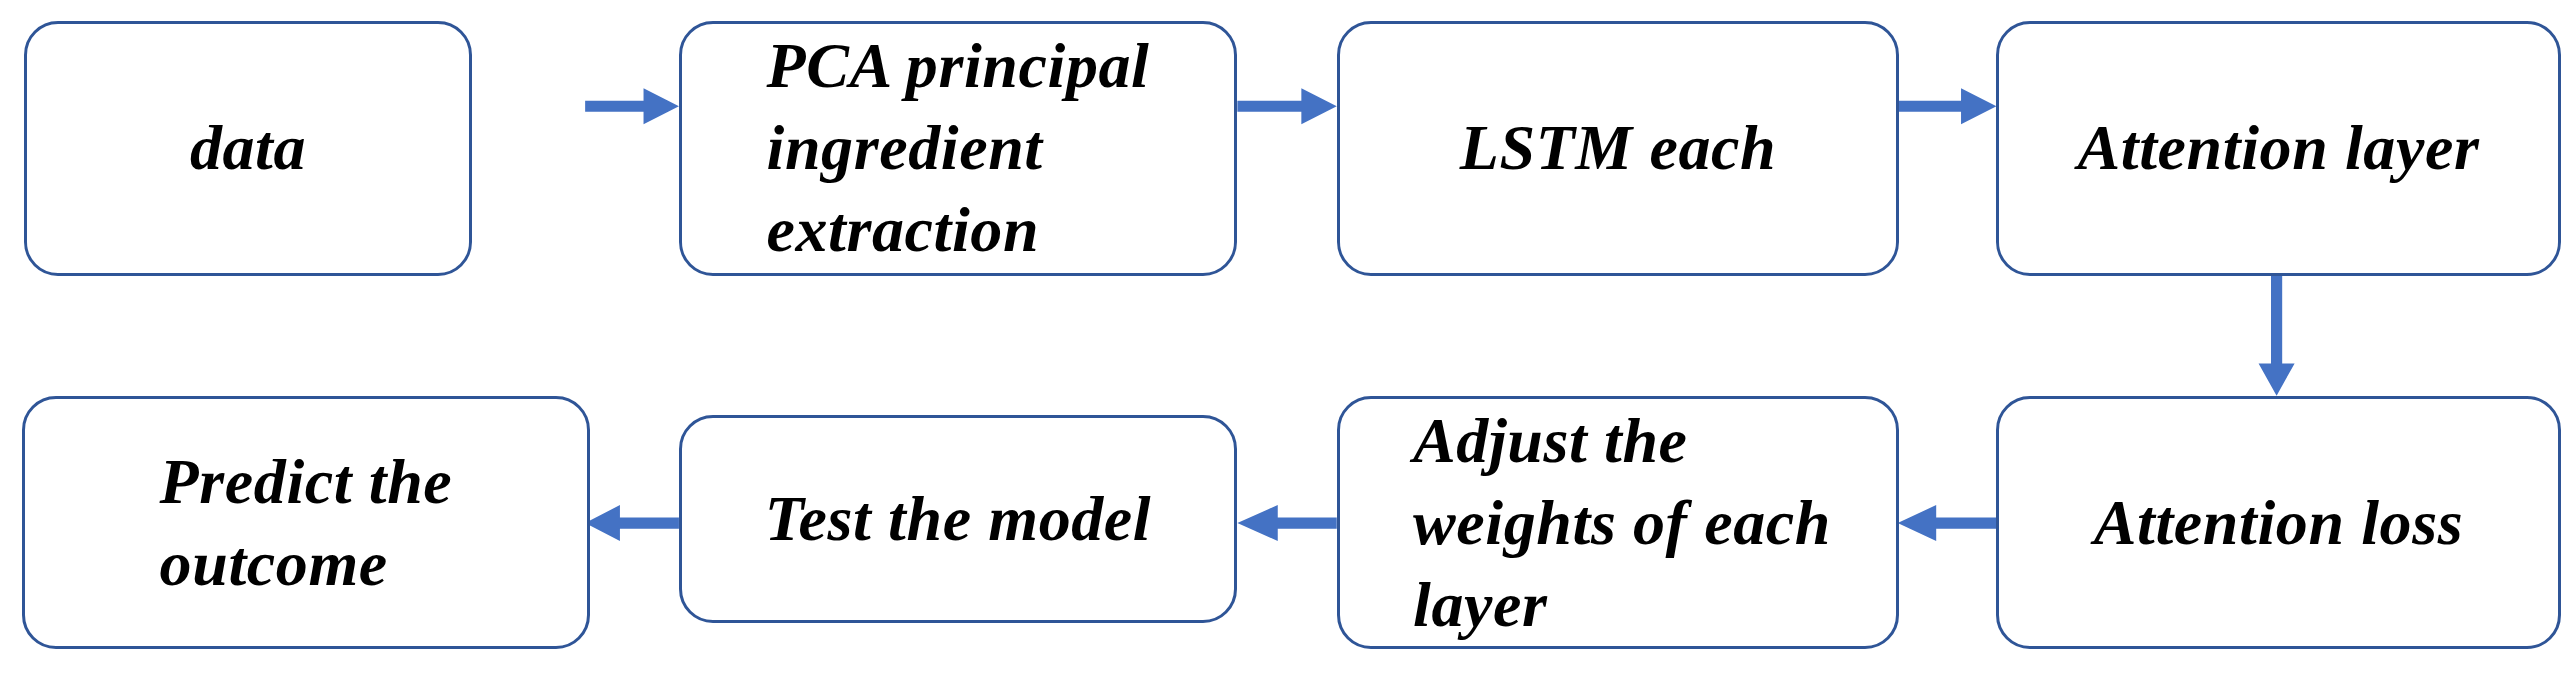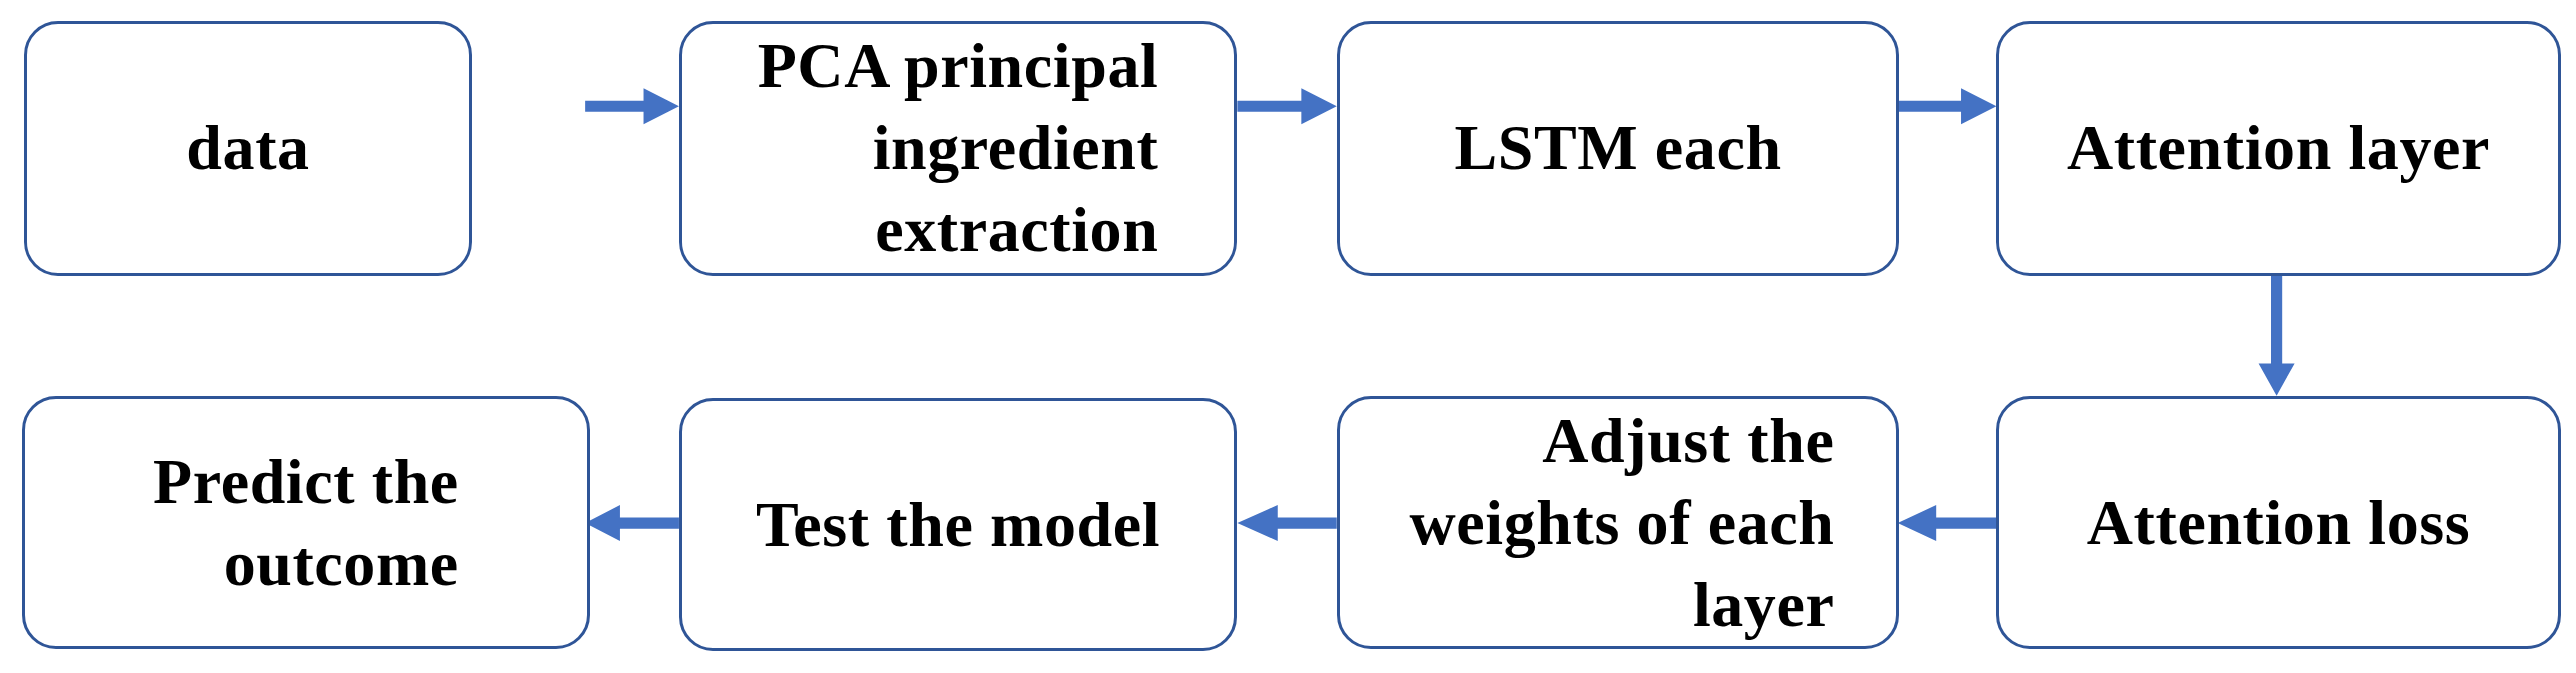--- a/index.html
+++ b/index.html
@@ -26,39 +26,40 @@
   }
   .node {
     position: absolute;
     box-sizing: border-box;
     background: #ffffff;
     border: 3.1px solid var(--box-border, #2F5597);
     border-radius: 34px;
     display: flex;
     align-items: center;
     justify-content: center;
-    text-align: right;
+    text-align: left;
+    font-style: italic;
   }
   .node .label {
     font-family: "Liberation Serif", "DejaVu Serif", serif;
     font-weight: bold;
     font-size: 64px;
     line-height: 82px;
     color: var(--text-color, #000000);
     white-space: pre-line;
     letter-spacing: 0.6px;
   }
   
   .n1 { left: 24px;   top: 20.5px;  width: 448px; height: 255px; }
   .n2 { left: 679px; top: 20.5px;  width: 558px; height: 255px; }
   .n3 { left: 1337px; top: 20.5px;  width: 562px; height: 255px; }
   .n4 { left: 1996px; top: 20.5px;  width: 565px; height: 255px; }
   .n5 { left: 1996px; top: 396px; width: 565px; height: 253px; }
   .n6 { left: 1337px; top: 396px; width: 562px; height: 253px; padding-left: 8px; }
-  .n7 { left: 679px; top: 398px; width: 558px; height: 253px; }
+  .n7 { left: 679px; top: 415px; width: 558px; height: 208px; }
   .n8 { left: 22px;   top: 396px; width: 568px; height: 253px; }
 </style>
 </head>
 <body>
 
 <div class="canvas">
 
   <svg class="connectors" viewBox="0 0 4147 1085" xmlns="http://www.w3.org/2000/svg">
     <polygon points="942,162 1036,162 1036,142 1093,171 1036,200 1036,180 942,180" fill="#4472C4"></polygon>
     <polygon points="1992,162 2095,162 2095,142 2152,171 2095,200 2095,180 1992,180" fill="#4472C4"></polygon>

